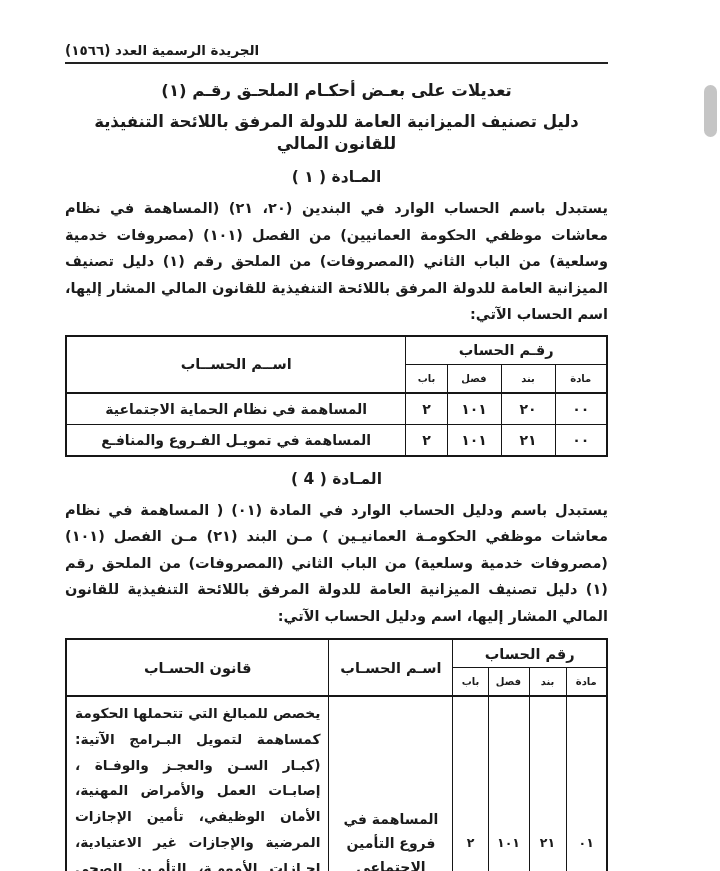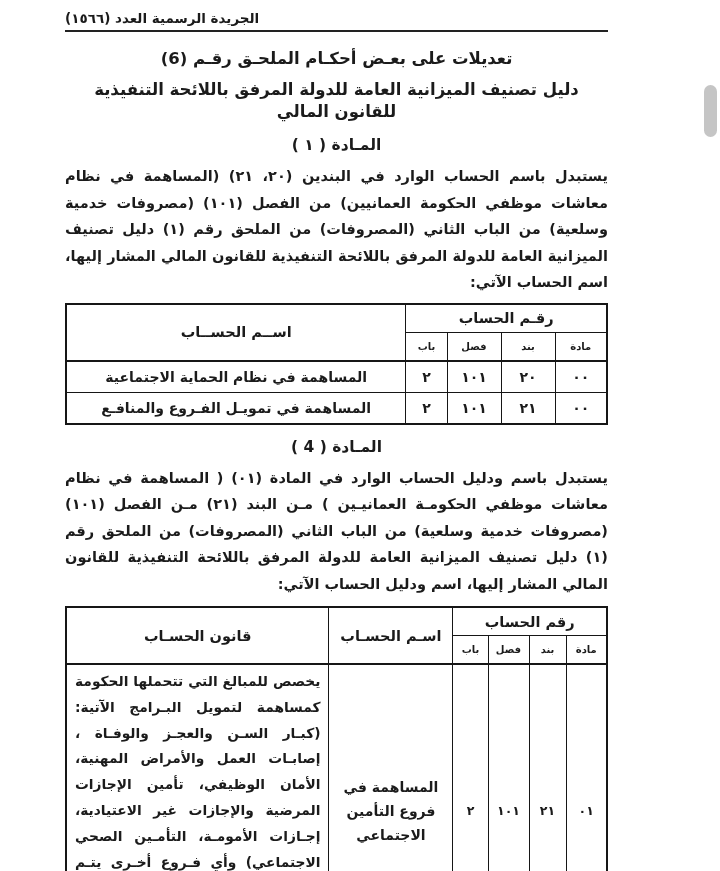--- a/index.html
+++ b/index.html
@@ -3,21 +3,21 @@
 <meta charset="utf-8">
 <style>
   html, body { margin:0; padding:0; }
   body {
     width:720px; height:871px; position:relative; overflow:hidden;
     background:#ffffff; color:#1b1b1b;
     font-family:"DejaVu Sans", sans-serif; font-weight:bold;
   }
   .content { position:absolute; left:65px; top:0; width:543px; }
 
-  .masthead { text-align:left; font-size:13.5px; line-height:20px; padding-top:8px; }
+  .masthead { text-align:left; font-size:13.5px; line-height:20px; padding-top:8px;margin-top:32px; }
   .rule { height:2px; background:#222; margin-top:2px; }
 
   .title { text-align:center; font-size:16.5px; line-height:22px; margin:0; }
   .title1 { margin-top:16px; }
   .title2 { margin-top:9px; }
   .article-heading { text-align:center; font-size:15.5px; margin-top:13px; }
 
   .body-text {
     margin:9px 0 0 0; font-size:14.5px; line-height:26.5px;
     text-align:justify; text-align-last:auto;
@@ -48,21 +48,21 @@
   }
 </style>
 </head>
 <body>
 
 <div class="content">
 
   <div class="masthead">الجريدة الرسمية العدد (١٥٦٦)</div>
   <div class="rule"></div>
 
-  <div class="title title1">تعديلات على بعـض أحكـام الملحـق رقـم (6)</div>
+  <div class="title title1">تعديلات على بعـض أحكـام الملحـق رقـم (١)</div>
   <div class="title title2">دليل تصنيف الميزانية العامة للدولة المرفق باللائحة التنفيذية للقانون المالي</div>
 
   <div class="article-heading">المـادة ( ١ )</div>
   <p class="body-text">يستبدل باسم الحساب الوارد في البندين (٢٠، ٢١) (المساهمة في نظام معاشات موظفي الحكومة العمانيين) من الفصل (١٠١) (مصروفات خدمية وسلعية) من الباب الثاني (المصروفات) من الملحق رقم (١) دليل تصنيف الميزانية العامة للدولة المرفق باللائحة التنفيذية للقانون المالي المشار إليها، اسم الحساب الآتي:</p>
 
   <table class="t1">
     <colgroup>
       <col style="width:52px">
         <col style="width:54px">
         <col style="width:54px">

